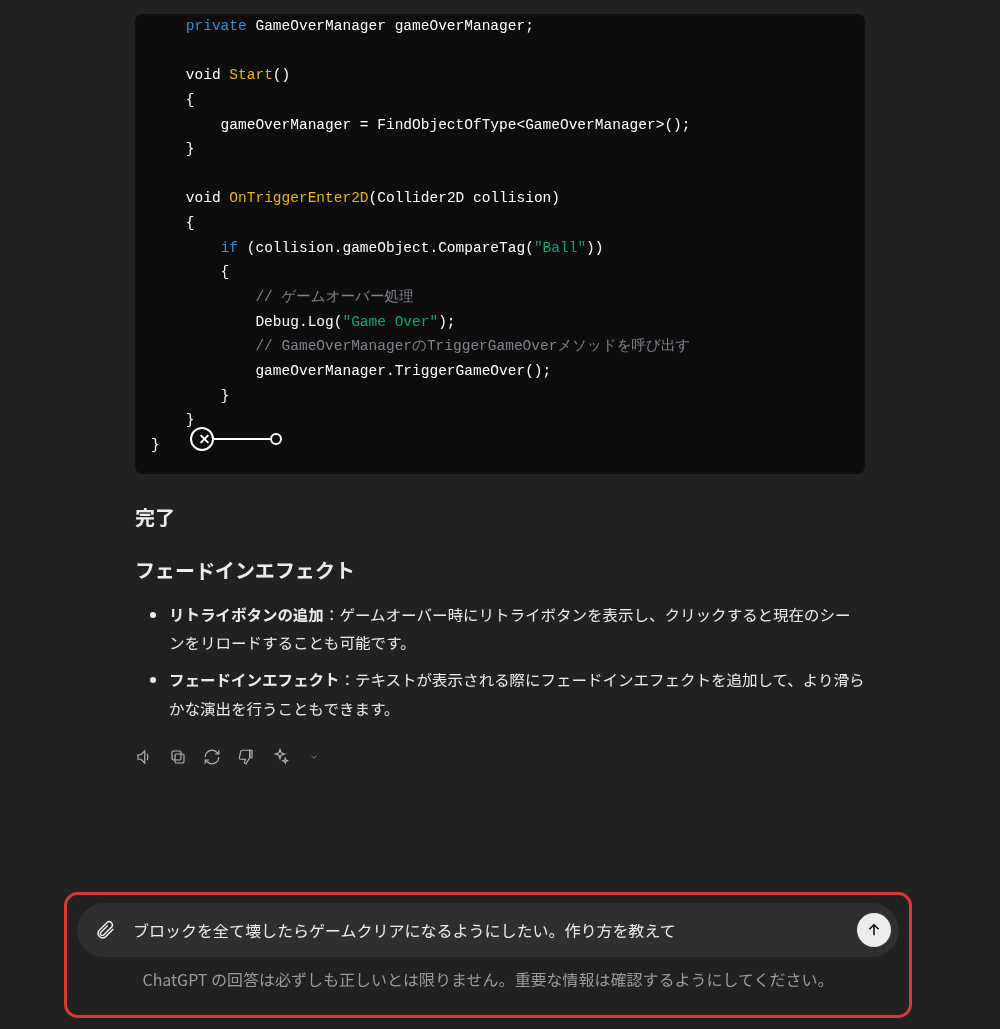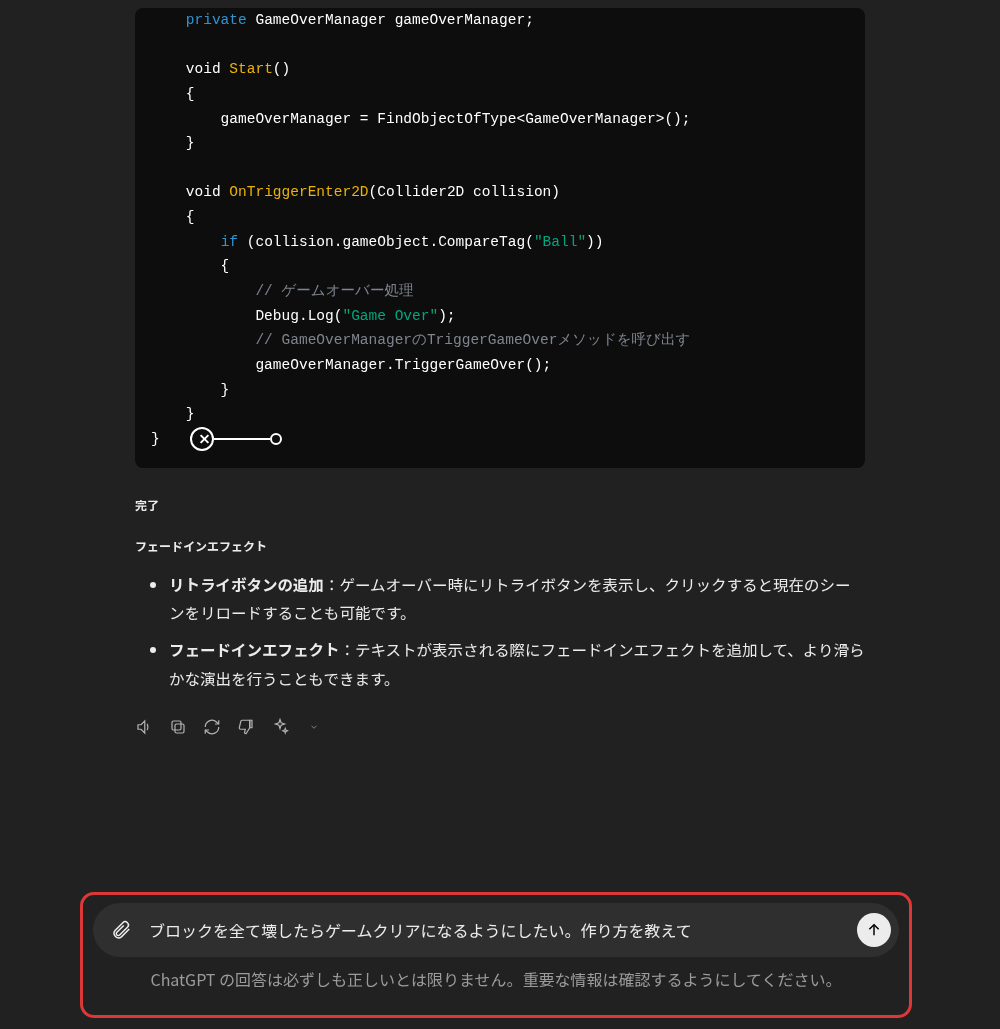--- a/index.html
+++ b/index.html
@@ -7,21 +7,21 @@
     background: #212121;
     color: #ececec;
     font-family: -apple-system, BlinkMacSystemFont, "Segoe UI", "Hiragino Sans", "Noto Sans JP", sans-serif;
     width: 1000px;
     height: 1029px;
     overflow: hidden;
     position: relative;
   }
   .content-area {
     width: 730px;
-    margin: 2px auto;
+    margin: 8px auto;
     padding-top: 6px;
   }
   .code-block {
     background: #0d0d0d;
     border-radius: 8px;
     padding: 0 16px 16px 16px;
     margin-bottom: 28px;
     font-family: ui-monospace, Menlo, Consolas, "Courier New", monospace;
     font-size: 14.5px;
     line-height: 1.7;
@@ -68,21 +68,21 @@
   .big-circle::before { transform: rotate(45deg); }
   .big-circle::after { transform: rotate(-45deg); }
   .overlay-line {
     width: 56px; height: 2px; background: #fff;
   }
   .small-circle {
     width: 12px; height: 12px; border:2px solid #fff; border-radius:50%;
   }
 
   h3.section-heading {
-    font-size: 12px;
+    font-size: 20px;
     font-weight: 700;
     margin: 24px 0 16px 0;
     color: #ececec;
   }
   p.body-text {
     font-size: 15.5px;
     line-height: 1.85;
     color: #ececec;
     margin-bottom: 8px;
   }
@@ -108,21 +108,21 @@
   .action-icon {
     width: 18px; height: 18px;
     color: #b4b4b4;
     display:flex; align-items:center; justify-content:center;
   }
   .action-icon svg { width:18px; height:18px; stroke:#b4b4b4; fill:none; stroke-width:1.6; }
   .chevron-tiny svg { width:10px; height:10px; }
 
   .composer-wrap {
     position: absolute;
-    left: 80px;
+    left: 64px;
     right: 88px;
     bottom: 11px;
     border: 3px solid #dc3838;
     border-radius: 14px;
     padding: 8px 10px 24px 10px;
   }
   .composer-bar {
     background: #2f2f2f;
     border-radius: 999px;
     height: 54px;

